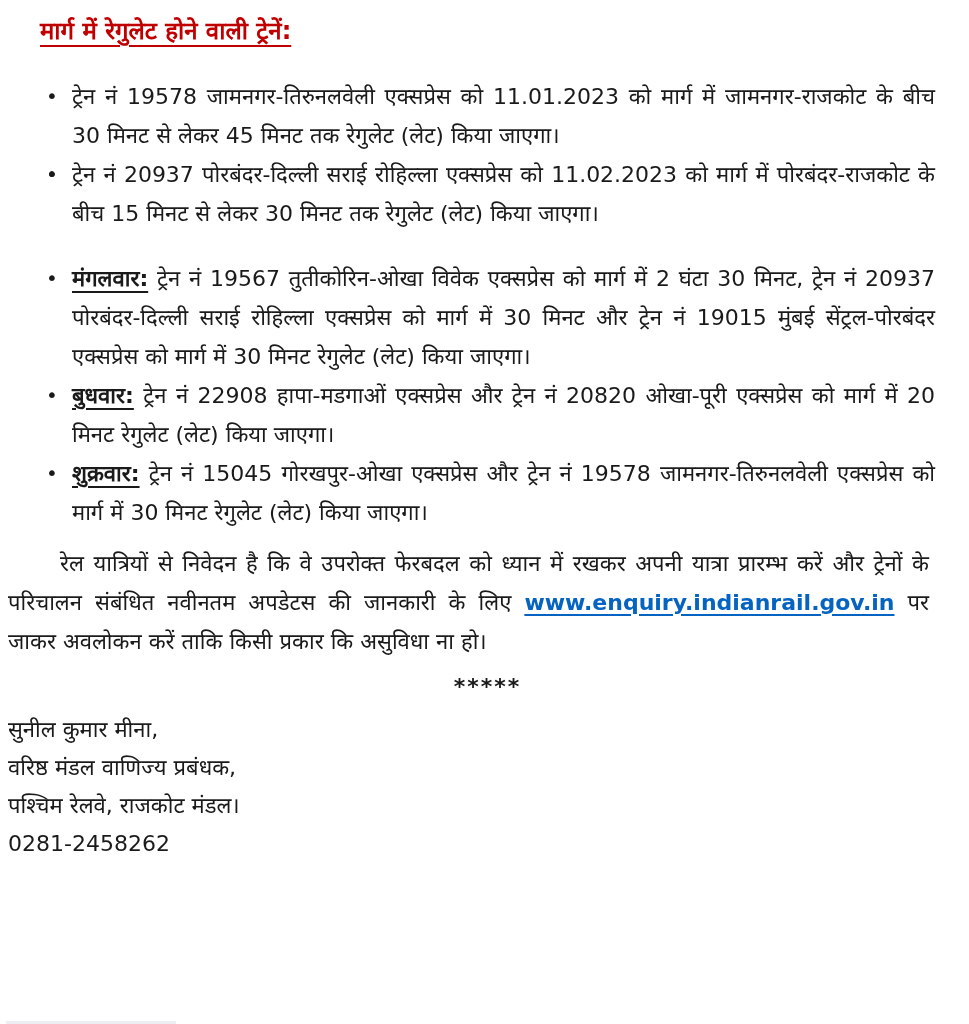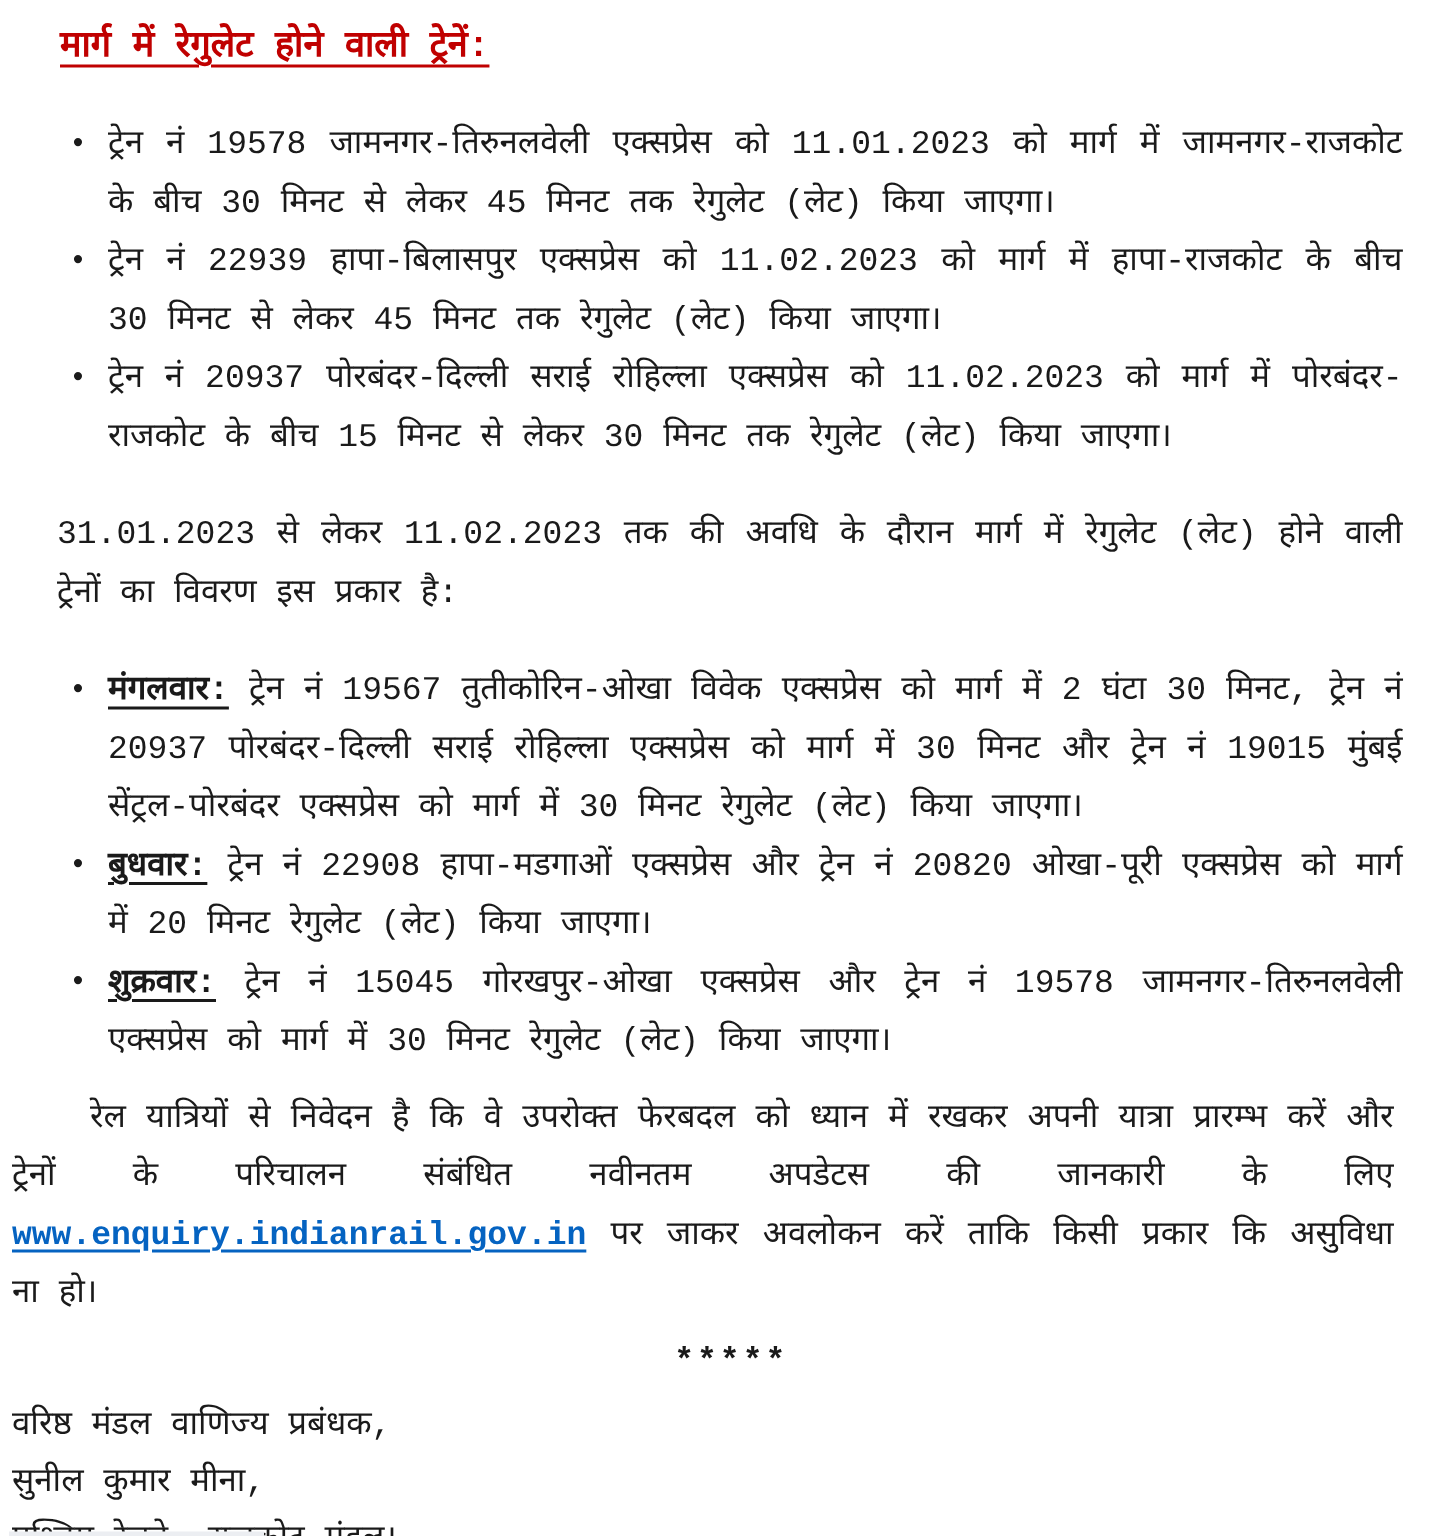--- a/index.html
+++ b/index.html
@@ -1,15 +1,15 @@
 <!DOCTYPE html>
 <html lang="hi" style="--title-color: #c00000; --link-color: #0563c1;"><head>
 <meta charset="utf-8">
 <style>
-  * { margin: 0; padding: 0; box-sizing: border-box; font-family: Liberation Mono, monospace; }
+  * { margin: 0; padding: 0; box-sizing: border-box; }
   html, body { background: #ffffff; }
   body {
     width: 969px;
     height: 1024px;
     position: relative;
     overflow: hidden;
     font-family: "DejaVu Sans", sans-serif;
     color: #1a1a1a;
     font-size: 22px;
     line-height: 39px;
@@ -105,29 +105,27 @@
 
   <span class="doc-title">मार्ग में रेगुलेट होने वाली ट्रेनें:</span>
 
   <ul class="bullet-list">
     <li>
       <span class="bullet-dot">•</span>
       <span>ट्रेन नं 19578 जामनगर-तिरुनलवेली एक्सप्रेस को 11.01.2023 को मार्ग में जामनगर-राजकोट के बीच 30 मिनट से लेकर 45 मिनट तक रेगुलेट (लेट) किया जाएगा।</span>
     </li>
     <li>
       <span class="bullet-dot">•</span>
-      <span>ट्रेन नं 22939 हापा-बिलासपुर एक्सप्रेस को 11.02.2023 को मार्ग में हापा-राजकोट के बीच 30 मिनट से लेकर 45 मिनट तक रेगुलेट (लेट) किया जाएगा।</span>
     </li>
     <li>
       <span class="bullet-dot">•</span>
       <span>ट्रेन नं 20937 पोरबंदर-दिल्ली सराई रोहिल्ला एक्सप्रेस को 11.02.2023 को मार्ग में पोरबंदर-राजकोट के बीच 15 मिनट से लेकर 30 मिनट तक रेगुलेट (लेट) किया जाएगा।</span>
     </li>
   </ul>
 
-  <p class="period-para">31.01.2023 से लेकर 11.02.2023 तक की अवधि के दौरान मार्ग में रेगुलेट (लेट) होने वाली ट्रेनों का विवरण इस प्रकार है:</p>
 
   <ul class="bullet-list">
     <li>
       <span class="bullet-dot">•</span>
       <span class="weekday-label">मंगलवार:</span>
       <span>ट्रेन नं 19567 तुतीकोरिन-ओखा विवेक एक्सप्रेस को मार्ग में 2 घंटा 30 मिनट, ट्रेन नं 20937 पोरबंदर-दिल्ली सराई रोहिल्ला एक्सप्रेस को मार्ग में 30 मिनट और ट्रेन नं 19015 मुंबई सेंट्रल-पोरबंदर एक्सप्रेस को मार्ग में 30 मिनट रेगुलेट (लेट) किया जाएगा।</span>
     </li>
     <li>
       <span class="bullet-dot">•</span>
       <span class="weekday-label">बुधवार:</span>
@@ -142,21 +140,21 @@
 
   <p class="closing-para">
     <span>रेल यात्रियों से निवेदन है कि वे उपरोक्त फेरबदल को ध्यान में रखकर अपनी यात्रा प्रारम्भ करें और ट्रेनों के परिचालन संबंधित नवीनतम अपडेटस की जानकारी के लिए</span>
     <a class="doc-link">www.enquiry.indianrail.gov.in</a>
     <span>पर जाकर अवलोकन करें ताकि किसी प्रकार कि असुविधा ना हो।</span>
   </p>
 
   <div class="separator">*****</div>
 
   <div class="signature">
+    <div>सुनील कुमार मीना,</div>
     <div>वरिष्ठ मंडल वाणिज्य प्रबंधक,</div>
-    <div>सुनील कुमार मीना,</div>
     <div>पश्चिम रेलवे, राजकोट मंडल।</div>
     <div>0281-2458262</div>
   </div>
 
   <div class="edge-artifact"></div>
 
 </div>
 
 </body></html>

